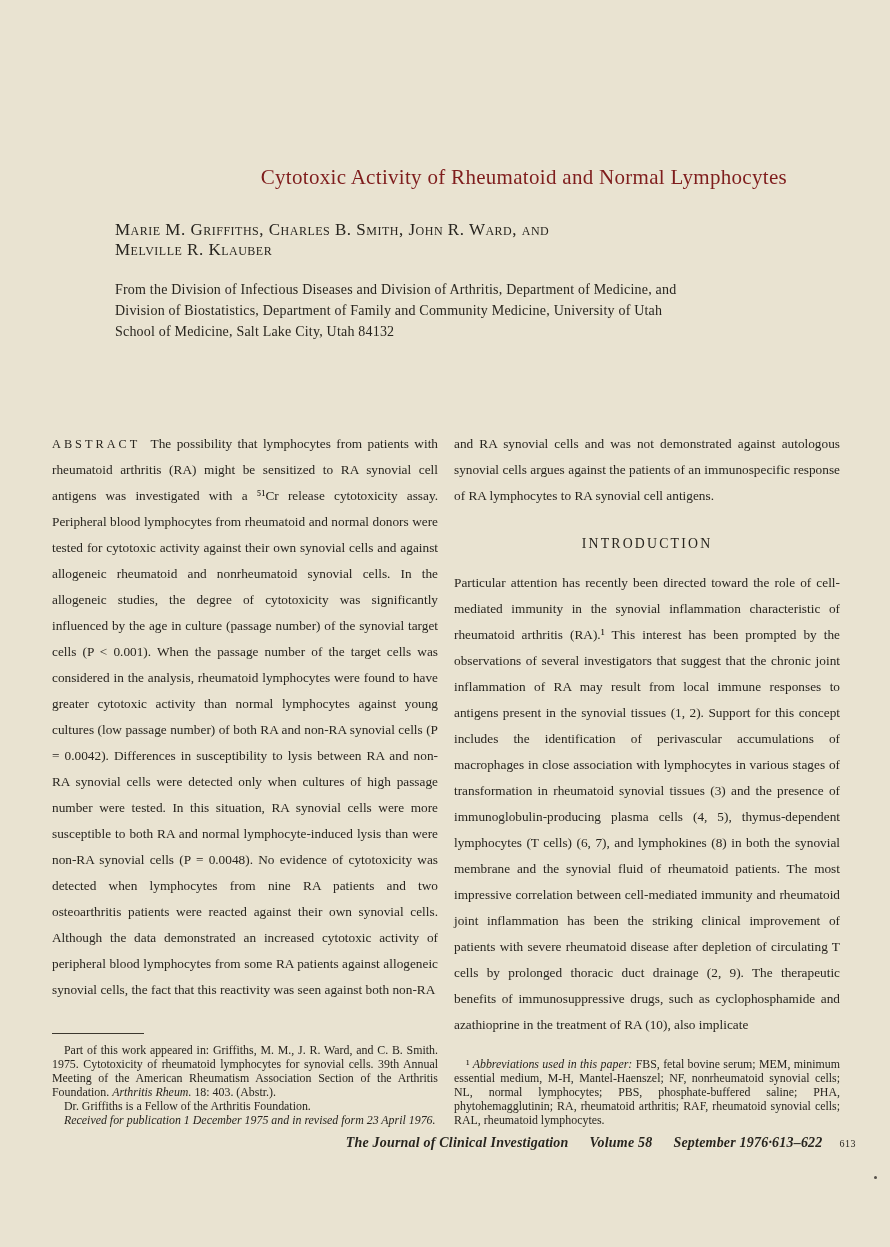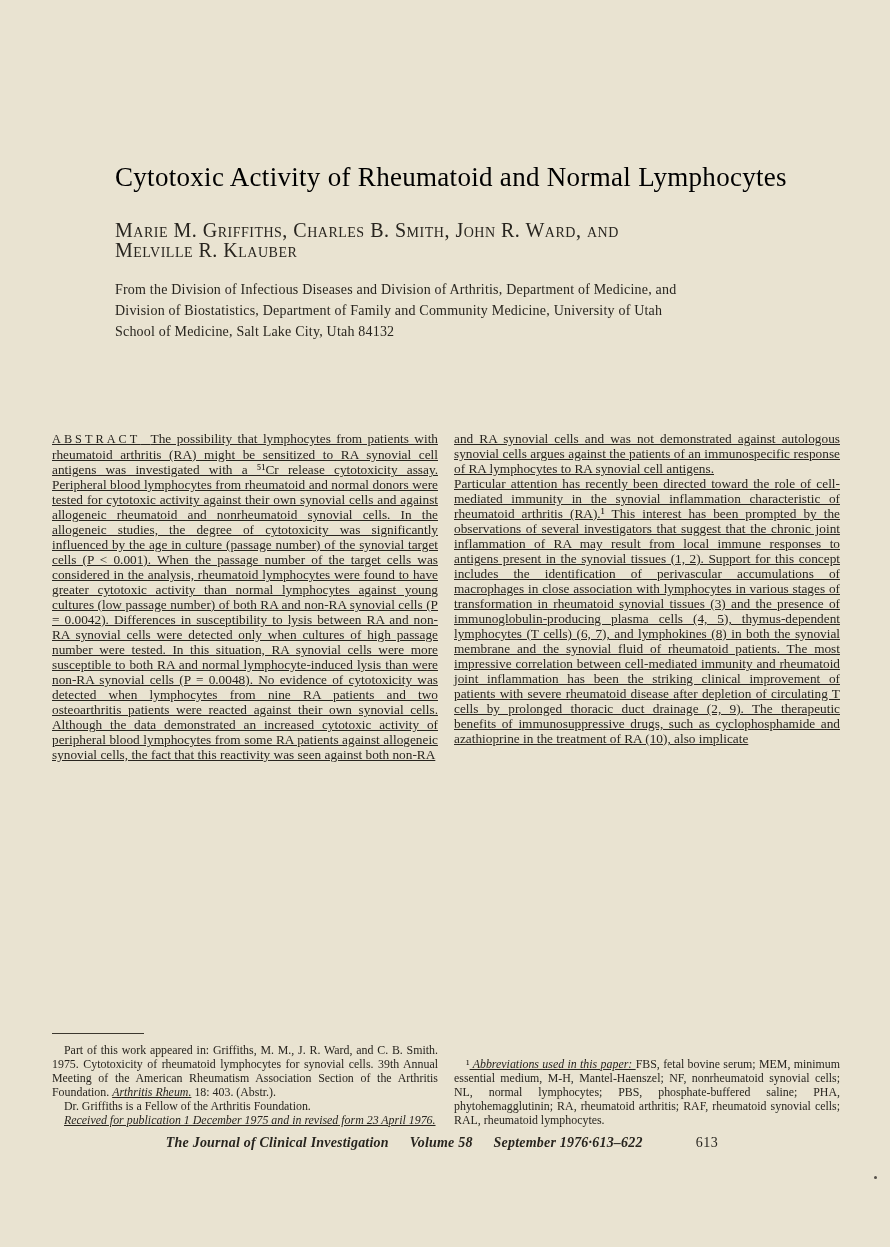--- a/index.html
+++ b/index.html
@@ -6,47 +6,47 @@
   html,body { width:890px; height:1247px; }
   body {
     background:#e9e3d1;
     font-family:"Liberation Serif","DejaVu Serif",serif;
     color:#28251f;
   }
   .page { position:relative; width:890px; height:1247px; overflow:hidden; }
 
   
   .header { position:absolute; left:115px; top:166px; width:672px; }
-  .title-line { font-size:27px; line-height:23px; letter-spacing:0.3px; color:#000000; }
+  .title-line { font-size:21px; line-height:23px; letter-spacing:0.3px; color:#7f1d1d;text-align:right; }
   .title-line + .title-line { margin-top:25px; }
-  .authors { margin-top:31px; font-size:20px; line-height:20px; font-variant:small-caps; letter-spacing:0.5px; }
+  .authors { margin-top:31px; font-size:17px; line-height:20px; font-variant:small-caps; letter-spacing:0.5px; }
   .affiliation { margin-top:19px; width:568px; font-size:14px; line-height:21px; letter-spacing:0.2px; }
 
   
   .columns { position:absolute; left:52px; top:431px; width:788px; height:696px; display:flex; gap:16px; }
   .col { width:386px; display:flex; flex-direction:column; }
-  .body-text { font-size:13.3px; line-height:15px; text-align:justify;text-decoration:underline; }
+  .body-text { font-size:13.3px; line-height:26px; text-align:justify; }
   .abstract-label { font-size:12.3px; letter-spacing:3px; }
   .abstract-label::after { content:"\00a0\00a0"; letter-spacing:0; }
 
   .footnote-block { margin-top:auto; }
   .footnote-rule { width:92px; border-top:1.2px solid #3c382f; margin-bottom:9px; }
   .footnote-para { font-size:11.9px; line-height:14px; text-align:justify; text-indent:12px; }
-  .italic { font-style:italic;text-decoration:underline; }
+  .italic { font-style:italic; }
 
   .section-heading { text-align:center; font-size:13.8px; letter-spacing:2.2px; font-weight:normal;
                      margin-top:27px; margin-bottom:18px; }
 
   .right-footnote { margin-top:auto; }
 
   
-  .footer { position:absolute; left:48px; width:788px; top:1133px;
-            display:flex; justify-content:center; align-items:baseline; }
+  .footer { position:absolute; left:68px; width:788px; top:1133px;
+            display:flex; justify-content:flex-end; align-items:baseline; }
   .footer-left span { font-style:italic; font-weight:bold; font-size:14px; margin-right:17px; letter-spacing:0.2px; }
-  .page-number { font-size:14px; letter-spacing:0.5px;margin-left:36px; }
+  .page-number { font-size:10px; letter-spacing:0.5px; }
   .corner-dot { position:absolute; left:874px; top:1176px; width:3px; height:3px; background:#55504a; border-radius:50%; }
 </style>
 </head>
 <body>
 
 <div class="page">
 
   <div class="header">
     <div class="title-line">Cytotoxic Activity of Rheumatoid and Normal Lymphocytes</div>
     <div class="authors">
@@ -64,20 +64,21 @@
       <div class="footnote-block">
         <div class="footnote-rule"></div>
         <p class="footnote-para"><span>Part of this work appeared in: Griffiths, M. M., J. R. Ward, and C. B. Smith. 1975. Cytotoxicity of rheumatoid lymphocytes for synovial cells. 39th Annual Meeting of the American Rheumatism Association Section of the Arthritis Foundation. </span><span class="italic">Arthritis Rheum.</span><span> 18: 403. (Abstr.).</span></p>
         <p class="footnote-para">Dr. Griffiths is a Fellow of the Arthritis Foundation.</p>
         <p class="footnote-para italic">Received for publication 1 December 1975 and in revised form 23 April 1976.</p>
       </div>
     </div>
 
     <div class="col">
       <p class="body-text">and RA synovial cells and was not demonstrated against autologous synovial cells argues against the patients of an immunospecific response of RA lymphocytes to RA synovial cell antigens.</p>
+      <h2 class="section-heading">INTRODUCTION</h2>
       <p class="body-text">Particular attention has recently been directed toward the role of cell-mediated immunity in the synovial inflammation characteristic of rheumatoid arthritis (RA).¹ This interest has been prompted by the observations of several investigators that suggest that the chronic joint inflammation of RA may result from local immune responses to antigens present in the synovial tissues (1, 2). Support for this concept includes the identification of perivascular accumulations of macrophages in close association with lymphocytes in various stages of transformation in rheumatoid synovial tissues (3) and the presence of immunoglobulin-producing plasma cells (4, 5), thymus-dependent lymphocytes (T cells) (6, 7), and lymphokines (8) in both the synovial membrane and the synovial fluid of rheumatoid patients. The most impressive correlation between cell-mediated immunity and rheumatoid joint inflammation has been the striking clinical improvement of patients with severe rheumatoid disease after depletion of circulating T cells by prolonged thoracic duct drainage (2, 9). The therapeutic benefits of immunosuppressive drugs, such as cyclophosphamide and azathioprine in the treatment of RA (10), also implicate</p>
 
       <div class="right-footnote">
         <p class="footnote-para"><span>¹</span><span class="italic"> Abbreviations used in this paper: </span><span>FBS, fetal bovine serum; MEM, minimum essential medium, M-H, Mantel-Haenszel; NF, nonrheumatoid synovial cells; NL, normal lymphocytes; PBS, phosphate-buffered saline; PHA, phytohemagglutinin; RA, rheumatoid arthritis; RAF, rheumatoid synovial cells; RAL, rheumatoid lymphocytes.</span></p>
       </div>
     </div>
 
   </div>
 
   <div class="footer">

